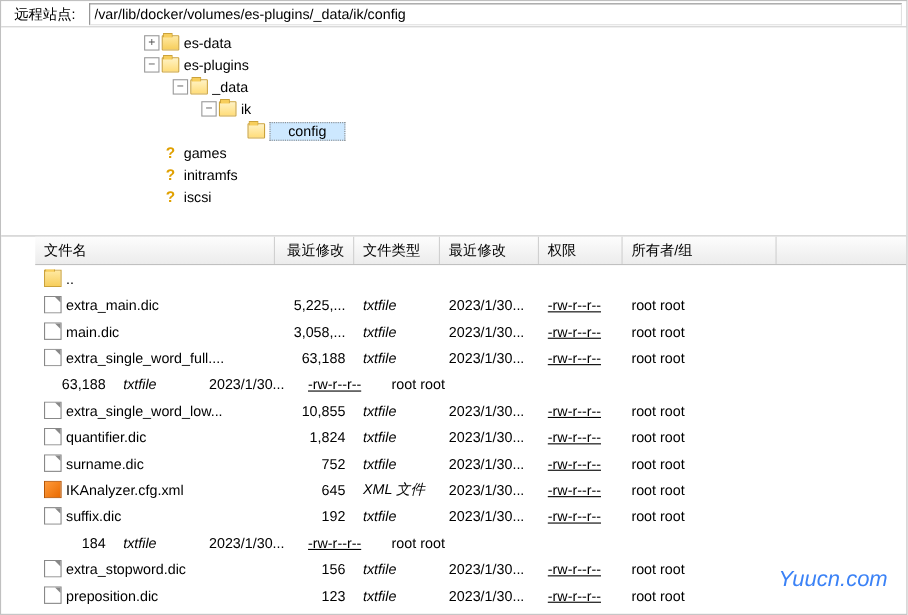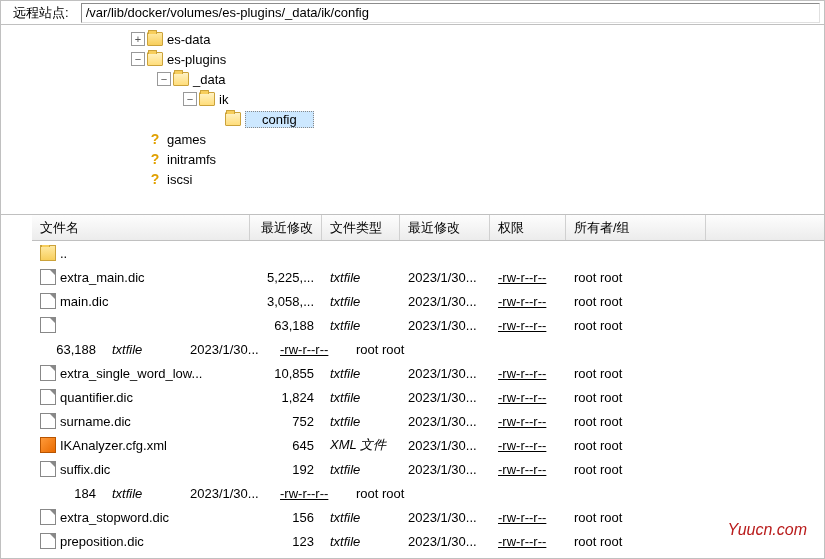--- a/index.html
+++ b/index.html
@@ -36,21 +36,21 @@
 .file-icon.folder::before { content: ""; position: absolute; top: -3px; left: 0; width: 7px; height: 3px; background: #f7ce5c; border: 1px solid #cba23a; border-bottom: none; border-radius: 1px 1px 0 0; }
 .file-icon.xml { background: linear-gradient(135deg,#ff9a3a,#e96a00); border-color: #b85400; }
 .file-icon.xml::after { display: none; }
 .cell { padding: 0 8px; white-space: nowrap; overflow: hidden; text-overflow: ellipsis; font-family: Arial, sans-serif; }
 .cell.name { width: 218px; display: flex; align-items: center; }
 .cell.size { width: 72px; text-align: right; }
 .cell.type { width: 78px; font-style: italic; }
 .cell.date { width: 90px; }
 .cell.perm { width: 76px; text-decoration: underline; }
 .cell.owner { width: 140px; }
-.watermark { position: fixed; right: 18px; bottom: 20px; font-size: 16px; color: #b91c1c; font-family: Arial, sans-serif; font-style: italic; font-weight: normal; pointer-events: none; }
+.watermark { position: fixed; right: 18px; bottom: 20px; font-size: 20px; color: #3b82f6; font-family: Arial, sans-serif; font-style: italic; font-weight: normal; pointer-events: none; }
 </style>
 </head>
 <body>
 
 <div class="path-row">
   <span class="path-label">远程站点:</span>
   <input class="path-input" type="text" value="/var/lib/docker/volumes/es-plugins/_data/ik/config" style="">
 </div>
 
 <div class="tree-pane" id="tree">
@@ -143,20 +143,21 @@
         </div>
         <div class="cell size">3,058,...</div>
         <div class="cell type">txtfile</div>
         <div class="cell date">2023/1/30...</div>
         <div class="cell perm">-rw-r--r--</div>
         <div class="cell owner">root root</div>
       </div>
       <div class="list-row">
         <div class="cell name">
           <span class="file-icon"></span>
+          <span>extra_single_word_full....</span>
         </div>
         <div class="cell size">63,188</div>
         <div class="cell type">txtfile</div>
         <div class="cell date">2023/1/30...</div>
         <div class="cell perm">-rw-r--r--</div>
         <div class="cell owner">root root</div>
       </div>
       <div class="list-row">
         <div class="cell size">63,188</div>
         <div class="cell type">txtfile</div>

